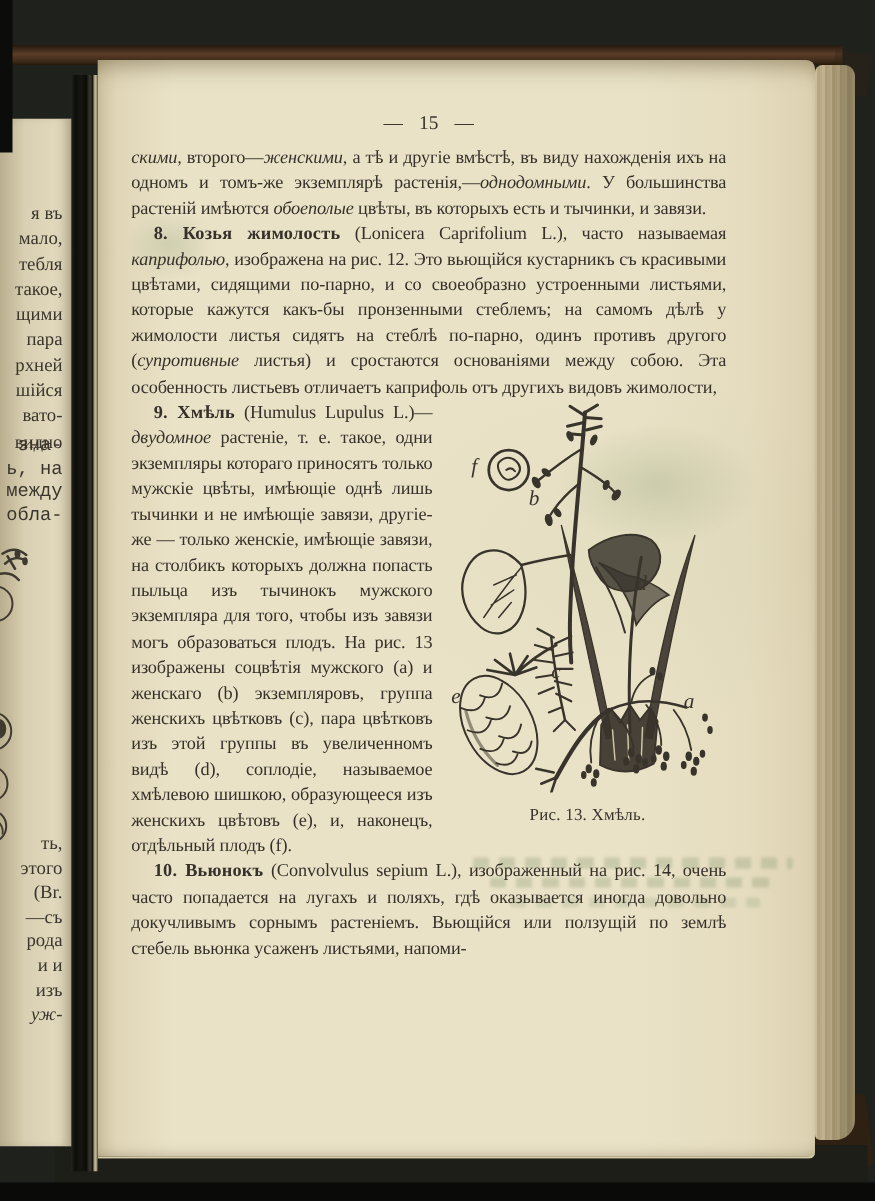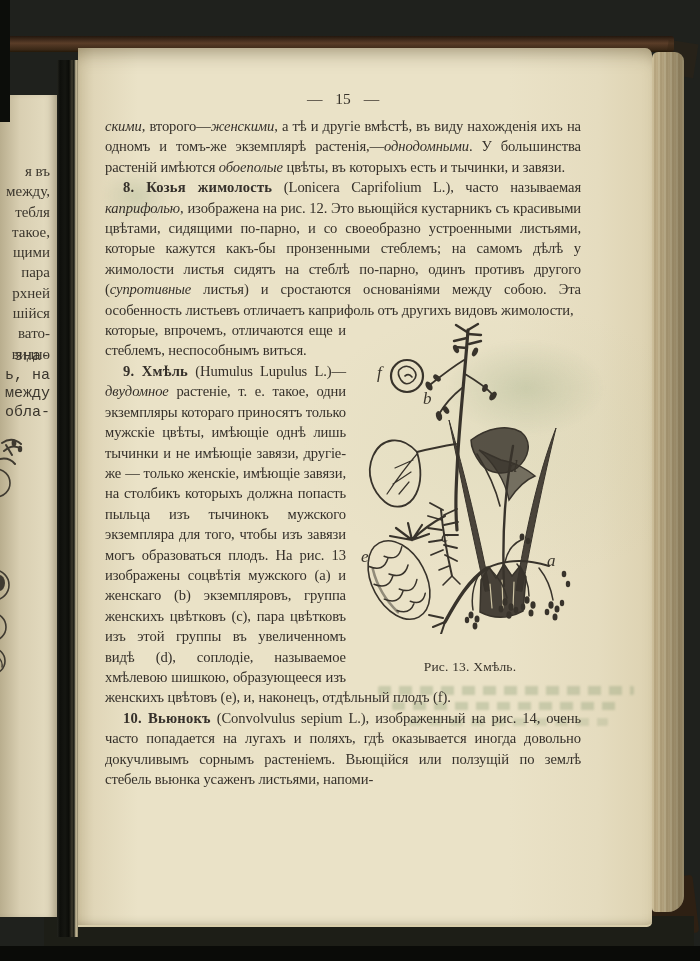--- a/index.html
+++ b/index.html
@@ -46,21 +46,21 @@
   .content{position:relative;margin:68px 0 0 27px;width:476px;z-index:2;
     color:#35302a;font-size:14.6px;line-height:20.4px;letter-spacing:-.1px;}
   .content p{margin:0;text-align:justify;}
   .content p.ind{text-indent:18px;}
   .em{font-style:italic;}
   .st{font-weight:bold;letter-spacing:.2px;}
 
   
   .fig{float:right;width:222px;margin:2px 0 6px 13px;position:relative;}
   .fig-lab{position:absolute;font-style:italic;font-size:17px;color:#3a352c;line-height:1;}
-  .fig-caption{text-align:center;font-size:13.5px;letter-spacing:.2px;color:#38332b;margin-top:18px;text-indent:0;}
+  .fig-caption{text-align:center;font-size:13.5px;letter-spacing:.2px;color:#38332b;margin-top:2px;text-indent:0;}
 
   
   .ghost{position:absolute;z-index:1;filter:blur(1.1px);border-radius:2px;
     background:repeating-linear-gradient(90deg,rgba(140,158,118,.34) 0 13px,rgba(140,158,118,0) 13px 21px);}
   .ghost-blob{position:absolute;z-index:1;filter:blur(2px);border-radius:50%;
     background:radial-gradient(ellipse at center,rgba(145,162,122,.30),rgba(145,162,122,0) 70%);}
 
   
   .fore-edge{position:absolute;left:652px;top:52px;width:32px;height:860px;z-index:1;
     background:
@@ -74,35 +74,45 @@
 <div class="corner-tl"></div>
 <div class="leather-top"></div>
 <div class="corner-tr"></div>
 <div class="corner-br"></div>
 <div class="bottom-cover"></div>
 <div class="bottom-strip"></div>
 
 <div class="left-page">
   <div class="lp-top">
       <div class="frag-line">я въ</div>
-      <div class="frag-line">между,</div>
+      <div class="frag-line">мало,</div>
       <div class="frag-line">тебля</div>
       <div class="frag-line">такое,</div>
       <div class="frag-line">щими</div>
       <div class="frag-line">пара</div>
       <div class="frag-line">рхней</div>
       <div class="frag-line">шійся</div>
       <div class="frag-line">вато-</div>
       <div class="frag-line">видно</div>
     </div>
   <div class="lp-mid">
       <div class="frag-line">зна-</div>
       <div class="frag-line">ь, на</div>
       <div class="frag-line">между</div>
       <div class="frag-line">обла-</div>
+    </div>
+  <div class="lp-bot">
+      <div class="frag-line">ть,</div>
+      <div class="frag-line">этого</div>
+      <div class="frag-line">(Br.</div>
+      <div class="frag-line">—съ</div>
+      <div class="frag-line">рода</div>
+      <div class="frag-line">и и</div>
+      <div class="frag-line">изъ</div>
+      <div class="frag-line em">уж-</div>
     </div>
   <svg class="lp-art" width="42" height="250" viewBox="0 0 42 250">
     <g stroke="#3f3a30" fill="none" stroke-linecap="round" stroke-width="2">
       <path d="M2 8 q10 -7 19 1 M4 16 q9 -8 17 -2 M0 24 q9 -2 15 5 M6 10 l6 10"></path>
       <ellipse cx="14" cy="8" rx="2.4" ry="3.4" fill="#3f3a30" stroke="none"></ellipse>
       <ellipse cx="20" cy="14" rx="2.2" ry="3.2" fill="#3f3a30" stroke="none"></ellipse>
       <circle cx="-4" cy="48" r="14" stroke-width="1.6"></circle>
       <circle cx="-6" cy="150" r="15" stroke-width="1.6"></circle>
       <ellipse cx="-1" cy="148" rx="6" ry="8" fill="#3f3a30" stroke="none"></ellipse>
       <circle cx="-8" cy="192" r="14" stroke-width="1.6"></circle>
@@ -206,19 +216,18 @@
       </svg>
       <span class="fig-lab" style="left:18px;top:42px;">f</span>
       <span class="fig-lab" style="left:64px;top:68px;">b</span>
       <span class="fig-lab" style="left:150px;top:136px;">d</span>
       <span class="fig-lab" style="left:82px;top:206px;">c</span>
       <span class="fig-lab" style="left:2px;top:226px;">e</span>
       <span class="fig-lab" style="left:188px;top:230px;">a</span>
       <div class="fig-caption">Рис. 13. Хмѣль.</div>
     </div>
 
-    <p><span>которые, впрочемъ, отличаются еще и стеблемъ, неспособнымъ виться.</span></p>
     <p class="ind"><span class="st">9. Хмѣль</span><span> (Humulus Lupulus L.)—</span><span class="em">двудомное</span><span> растеніе, т. е. такое, одни экземпляры котораго приносятъ только мужскіе цвѣты, имѣющіе однѣ лишь тычинки и не имѣющіе завязи, другіе-же — только женскіе, имѣющіе завязи, на столбикъ которыхъ должна попасть пыльца изъ тычинокъ мужского экземпляра для того, чтобы изъ завязи могъ образоваться плодъ. На рис. 13 изображены соцвѣтія мужского (a) и женскаго (b) экземпляровъ, группа женскихъ цвѣтковъ (c), пара цвѣтковъ изъ этой группы въ увеличенномъ видѣ (d), соплодіе, называемое хмѣлевою шишкою, образующееся изъ женскихъ цвѣтовъ (e), и, наконецъ, отдѣльный плодъ (f).</span></p>
     <p class="ind"><span class="st">10. Вьюнокъ</span><span> (Convolvulus sepium L.), изображенный на рис. 14, очень часто попадается на лугахъ и поляхъ, гдѣ оказывается иногда довольно докучливымъ сорнымъ растеніемъ. Вьющійся или ползущій по землѣ стебель вьюнка усаженъ листьями, напоми-</span></p>
   </div>
 </div>
 
 <div class="fore-edge"></div>
 
 </body></html>

